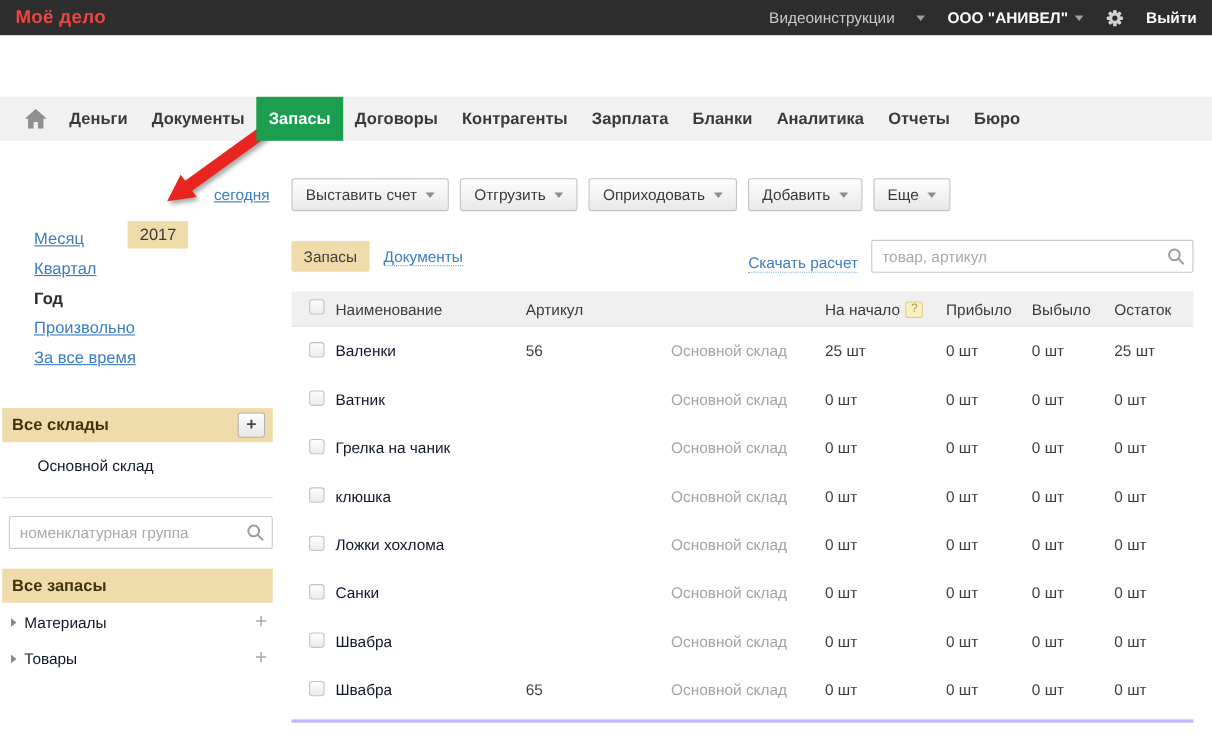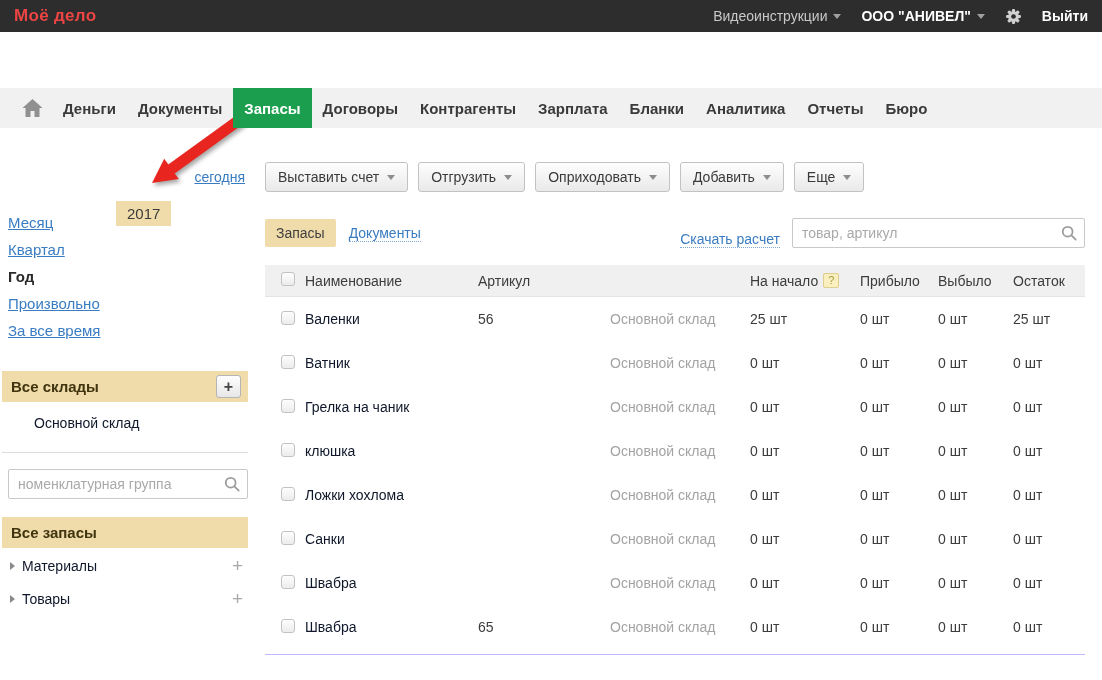--- a/index.html
+++ b/index.html
@@ -5,21 +5,21 @@
   * { margin:0; padding:0; box-sizing:border-box; }
   html,body { width:1102px; height:680px; background:#fff; overflow:hidden;
               font-family:"Liberation Sans", sans-serif; color:#3c3c3c; }
   body { position:relative; }
 
   
   .topbar { height:32px; background:#2d2d2d; display:flex; align-items:center;
             padding:0 14px; position:relative; z-index:40; }
   .logo { color:#ef4444; font-weight:bold; font-size:17px; letter-spacing:.3px; cursor:pointer; }
   .topbar-right { margin-left:auto; display:flex; align-items:center; gap:20px; font-size:14px; }
-  .tb-link { color:#c9c9c9; display:flex; align-items:center; gap:6px; cursor:pointer; }
+  .tb-link { color:#c9c9c9; display:flex; align-items:center; gap:20px; cursor:pointer; }
   .tb-company { color:#fff; font-weight:bold; display:flex; align-items:center; gap:6px; cursor:pointer; }
   .tb-logout { color:#fff; font-weight:bold; cursor:pointer; }
   .caret-dark { width:0; height:0; border-left:4px solid transparent; border-right:4px solid transparent; border-top:5px solid #9f9f9f; display:inline-block; }
   .gear { display:flex; align-items:center; cursor:pointer; }
 
   
   .navbar { margin-top:56px; height:40px; background:#f1f1f1; display:flex;
             align-items:stretch; padding-left:12px; }
   .home { width:40px; display:flex; align-items:center; justify-content:center; cursor:pointer; }
   .nav-tab { display:flex; align-items:center; padding:0 11px; font-size:15px;
@@ -30,21 +30,21 @@
   .content { display:flex; align-items:flex-start; }
   .sidebar { width:255px; flex:none; font-size:15px; }
   .main { flex:1; padding:34px 17px 0 10px; }
 
   
   a.lnk { color:#3a7cc1; text-decoration:underline; cursor:pointer; }
   a.lnk-plain { color:#0f172a; text-decoration:none; cursor:pointer; }
   a.lnk-dotted { color:#3a7cc1; text-decoration:none; border-bottom:1px dotted #7fa9d4; cursor:pointer; }
   .today-row { margin:41px 10px 0 0; text-align:right; font-size:14px; }
   .periods { margin-top:19px; padding-left:8px; list-style:none; position:relative; }
-  .periods li { height:27px; display:flex; align-items:flex-end; }
+  .periods li { height:27px; display:flex; align-items:center;margin-left:23px; }
   .period-active { font-weight:bold; color:#2b2b2b; cursor:pointer; }
   .year-badge { position:absolute; left:116px; top:-3px; background:#f0dbaa;
                 padding:4px 11px; font-size:15px; color:#3c3c3c; cursor:pointer; }
   .side-header { margin:32px 7px 0 2px; background:#f0dbaa; height:31px; display:flex;
                  align-items:center; padding:0 7px 0 9px; font-weight:bold; font-size:15px; color:#40350f; }
   .plus-btn { margin-left:auto; width:25px; height:23px; background:linear-gradient(#fefefe,#e7e7e7);
               border:1px solid #b5b5b5; border-radius:3px; display:flex; align-items:center;
               justify-content:center; font-size:16px; font-weight:bold; color:#444; cursor:pointer; }
   .warehouse-item { margin:13px 0 0 34px; font-size:14px; }
   .side-divider { margin:21px 7px 0 2px; border:none; border-top:1px solid #dcdcdc; }
@@ -71,21 +71,21 @@
   
   .tabsrow { margin-top:26px; display:flex; align-items:center; height:30px; }
   .view-tab-active { background:#f0dbaa; padding:6px 11px; font-size:14px; color:#3f3f3f;
                      border-radius:2px; cursor:pointer; }
   .view-tab-link { margin-left:13px; font-size:14px; }
   .tabs-spacer { flex:1; }
   .download { font-size:14px; margin-right:12px;margin-top:12px; }
   .prod-search { width:293px; position:relative; }
 
   
-  .table { margin-top:17px; width:820px; border-bottom:1px solid #c4b5fd; padding-bottom:5px; }
+  .table { margin-top:17px; width:820px; border-bottom:3px solid #c4b5fd; padding-bottom:5px; }
   .t-head, .t-row { display:grid; grid-template-columns:40px 173px 132px 140px 110px 78px 75px 1fr;
                     align-items:center; font-size:14px; }
   .t-head { height:32px; background:#f0f0f0; border-bottom:1px solid #e4e4e4; color:#3c3c3c; }
   .t-row { height:44px; }
   .cb-cell { padding-left:16px; }
   .checkbox { width:14px; height:14px; border:1px solid #c3c3c3; border-radius:3px;
               background:linear-gradient(#fdfdfd,#ececec); display:inline-block; cursor:pointer; }
   .cell-name a { font-size:14px; }
   .cell-wh { color:#a3a3a3; }
   .help-badge { display:inline-block; margin-left:5px; background:#faf0bf; border:1px solid #ddcf8f;

